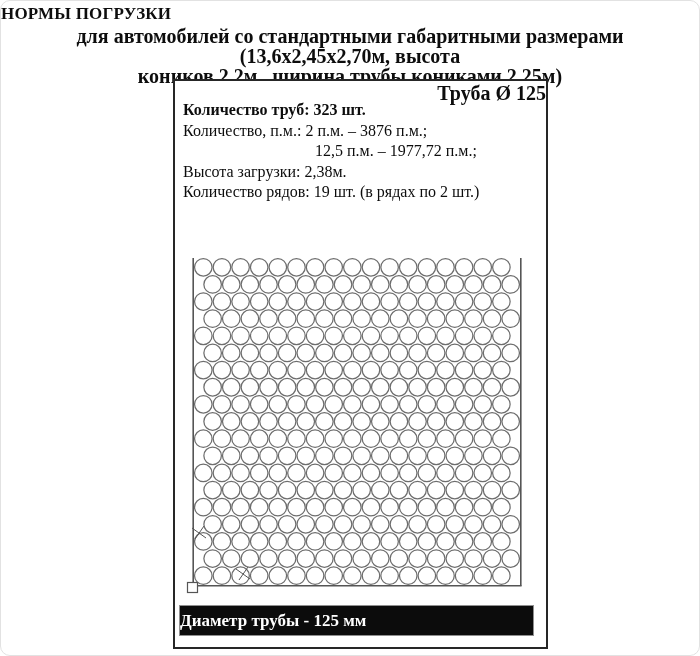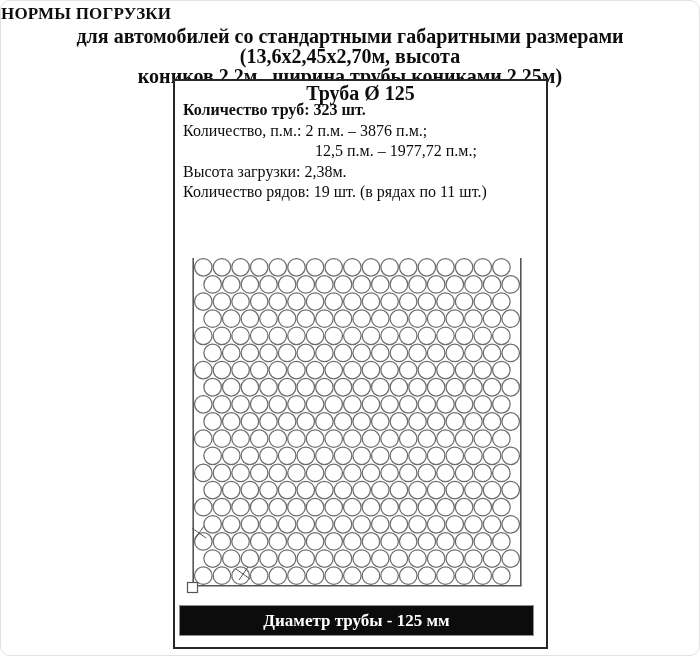--- a/index.html
+++ b/index.html
@@ -48,21 +48,21 @@
     width: 371px;
     height: 566px;
     border: 2px solid #262626;
     background: #ffffff;
   }
   .card-title {
     position: absolute;
     top: 1px;
     left: 0;
     width: 100%;
-    text-align: center;
+    text-align: right;
     font-size: 20px;
     font-weight: bold;
   }
   .info {
     position: absolute;
     left: 8px;
     top: 19px;
     right: 0;
     font-size: 16px;
     line-height: 20.5px;
@@ -79,21 +79,21 @@
   }
   .caption-bar {
     position: absolute;
     left: 4px;
     top: 524px;
     width: 353px;
     height: 29px;
     background: #0c0c0c;
     border: 1px solid #8f8f8f;
     color: #ffffff;
-    text-align: center;
+    text-align: left;
     line-height: 29px;
     font-size: 17px;
     font-weight: bold;
   }
 </style>
 </head>
 <body>
 
 <div class="page">
 
@@ -106,21 +106,21 @@
 
   <div class="card">
 
     <div class="card-title">Труба Ø 125</div>
 
     <div class="info">
       <div class="bold-line">Количество труб: 323 шт.</div>
       <div>Количество, п.м.: 2 п.м. – 3876 п.м.;</div>
       <div class="indent">12,5 п.м. – 1977,72 п.м.;</div>
       <div>Высота загрузки: 2,38м.</div>
-      <div>Количество рядов: 19 шт. (в рядах по 11 шт.)</div>
+      <div>Количество рядов: 19 шт. (в рядах по 2 шт.)</div>
     </div>
 
     <div class="diagram-wrap">
       <svg width="344" height="342" viewBox="-8 -2 344 342" xmlns="http://www.w3.org/2000/svg">
         <g id="pack">
             <circle cx="9.31" cy="9.31" r="8.76" fill="#ffffff" fill-opacity="0.9" stroke="#6d6d6d" stroke-width="1.25"></circle>
             <circle cx="27.94" cy="9.31" r="8.76" fill="#ffffff" fill-opacity="0.9" stroke="#6d6d6d" stroke-width="1.25"></circle>
             <circle cx="46.57" cy="9.31" r="8.76" fill="#ffffff" fill-opacity="0.9" stroke="#6d6d6d" stroke-width="1.25"></circle>
             <circle cx="65.20" cy="9.31" r="8.76" fill="#ffffff" fill-opacity="0.9" stroke="#6d6d6d" stroke-width="1.25"></circle>
             <circle cx="83.83" cy="9.31" r="8.76" fill="#ffffff" fill-opacity="0.9" stroke="#6d6d6d" stroke-width="1.25"></circle>

